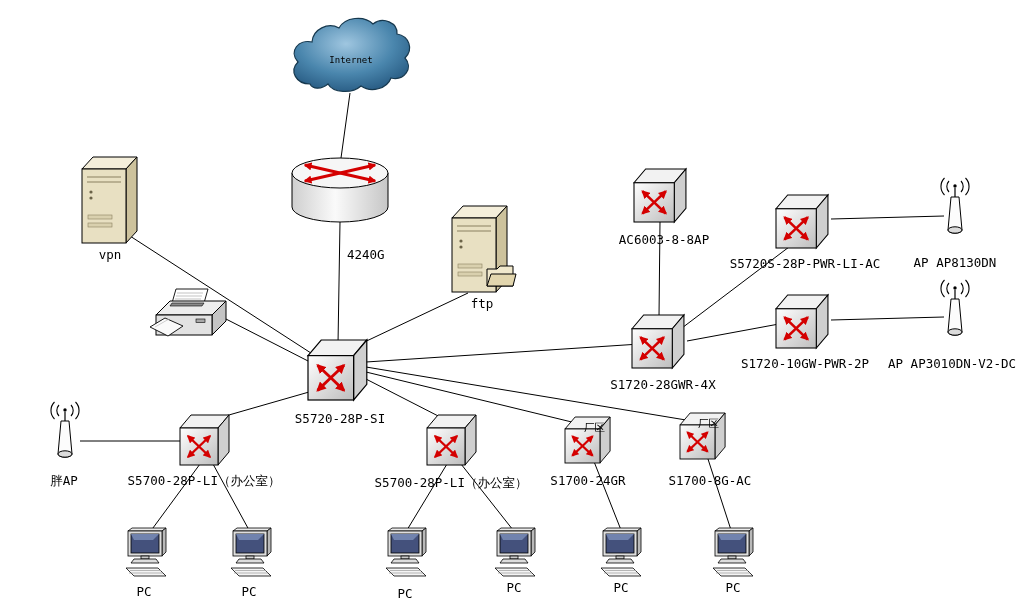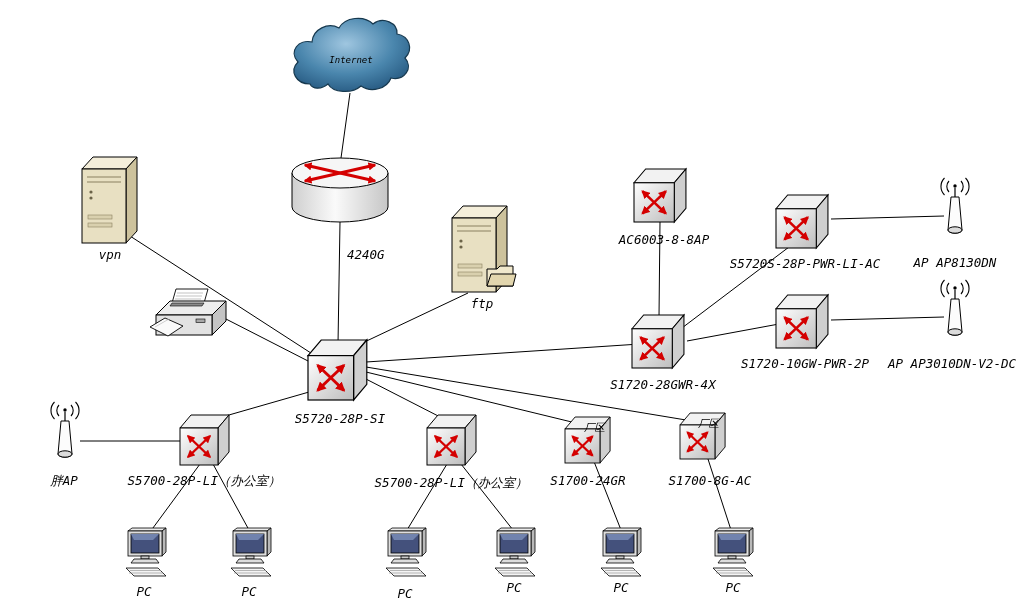--- a/index.html
+++ b/index.html
@@ -1,16 +1,16 @@
 <!DOCTYPE html>
 <html><head>
 <meta charset="utf-8">
 <style>
   html,body{margin:0;padding:0;background:#fff;}
-  .canvas{position:relative;width:1031px;height:610px;background:#ffffff;overflow:hidden;font-style:italic;}
+  .canvas{position:relative;width:1031px;height:610px;background:#ffffff;overflow:hidden;}
   svg{display:block;}
   text{font-family:"DejaVu Sans Mono","DejaVu Sans",monospace;fill:#000;font-size:12.5px;}
   text.small{font-size:9px;}
   text.tag{font-size:10.5px;}
 </style>
 </head>
 <body>
 
 <div class="canvas">
 <svg width="1031" height="610" viewBox="0 0 1031 610">

